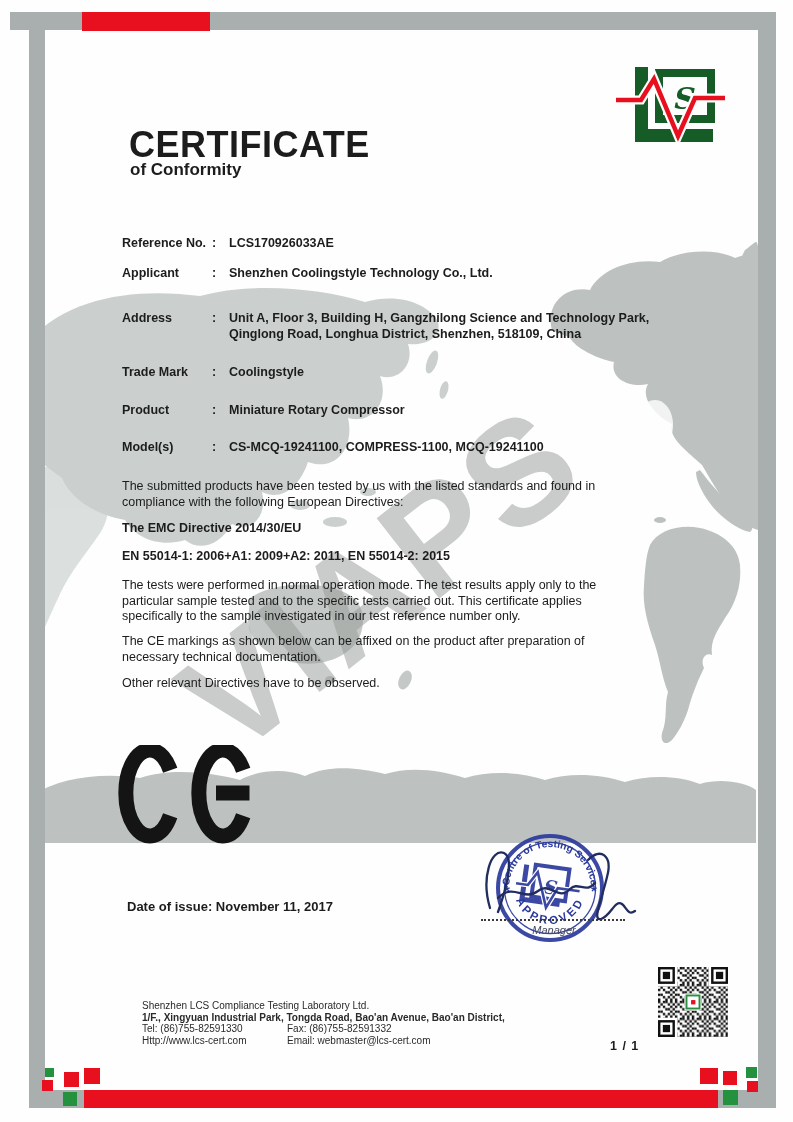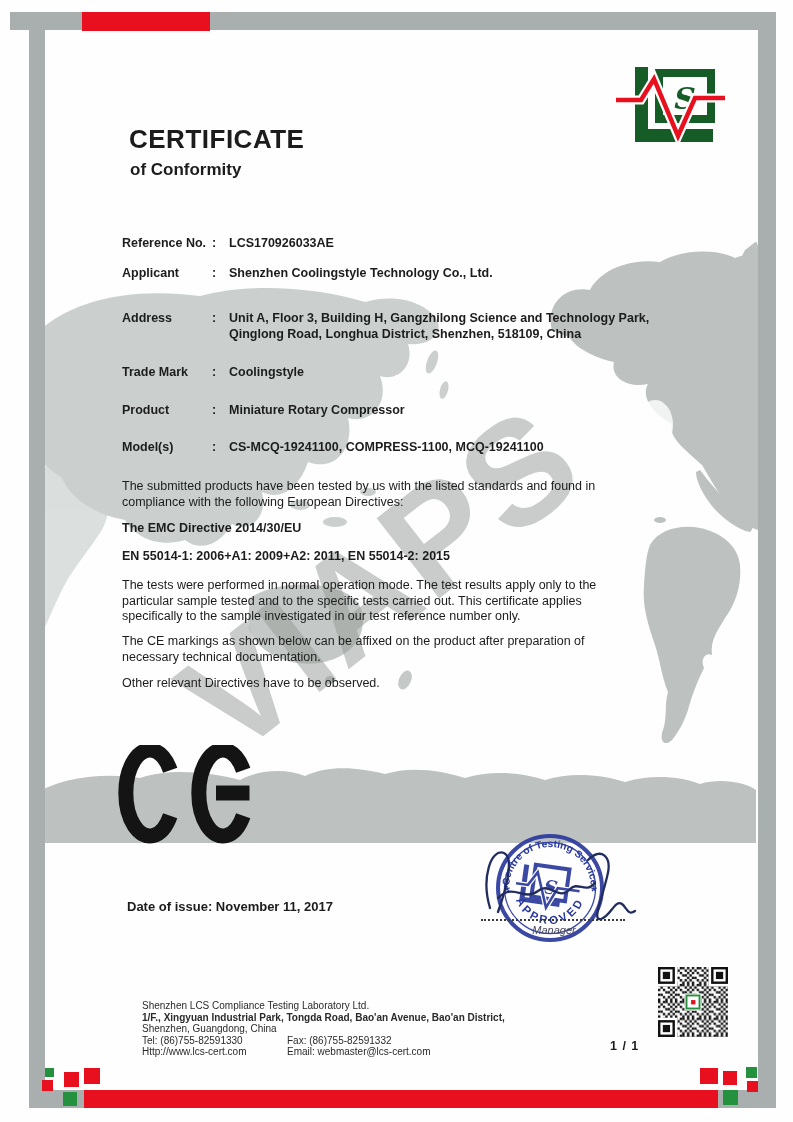--- a/index.html
+++ b/index.html
@@ -10,21 +10,21 @@
   .red{background:#e8101e;}
   .green{background:#23913d;}
   .sq{position:absolute;z-index:3;}
   
   .map{position:absolute;left:0;top:0;z-index:0;}
   .watermark{position:absolute;left:120px;top:430px;width:520px;height:300px;z-index:1;
              display:flex;align-items:center;justify-content:center;
              transform:rotate(-38deg);font-weight:bold;font-size:148px;
              color:rgba(148,153,150,0.5);letter-spacing:2px;}
   
-  .title{position:absolute;left:129px;top:124px;font-size:26px;font-weight:bold;letter-spacing:.5px;z-index:2;}
+  .title{position:absolute;left:129px;top:124px;font-size:36px;font-weight:bold;letter-spacing:.5px;z-index:2;}
   .subtitle{position:absolute;left:130px;top:160px;font-size:17px;font-weight:bold;z-index:2;}
   
   .frow{position:absolute;left:122px;font-size:12.5px;font-weight:bold;z-index:2;line-height:15.5px;}
   .flabel{display:inline-block;width:90px;vertical-align:top;}
   .fcolon{display:inline-block;width:17px;vertical-align:top;}
   .fval{display:inline-block;width:440px;vertical-align:top;}
   
   .para{position:absolute;left:122px;width:522px;font-size:12.5px;line-height:15.7px;z-index:2;}
   .bold{font-weight:bold;}
   
@@ -230,21 +230,20 @@
       <rect x="11.8" y="11.8" width="5.4" height="5.4" fill="none" stroke="#2a8f3e" stroke-width="0.8"></rect>
       <rect x="13.7" y="13.7" width="1.8" height="1.8" fill="#e8101e"></rect>
     </g>
   </svg>
 
   <div class="pagenum">1 / 1</div>
 
   <div class="footer">
     <div>Shenzhen LCS Compliance Testing Laboratory Ltd.</div>
     <div class="bold">1/F., Xingyuan Industrial Park, Tongda Road, Bao'an Avenue, Bao'an District,</div>
-    <div>Shenzhen, Guangdong, China</div>
     <div>
       <span class="fcol">Tel: (86)755-82591330</span><span>Fax: (86)755-82591332</span>
     </div>
     <div>
       <span class="fcol">Http://www.lcs-cert.com</span><span>Email: webmaster@lcs-cert.com</span>
     </div>
   </div>
 
 </div>
 

